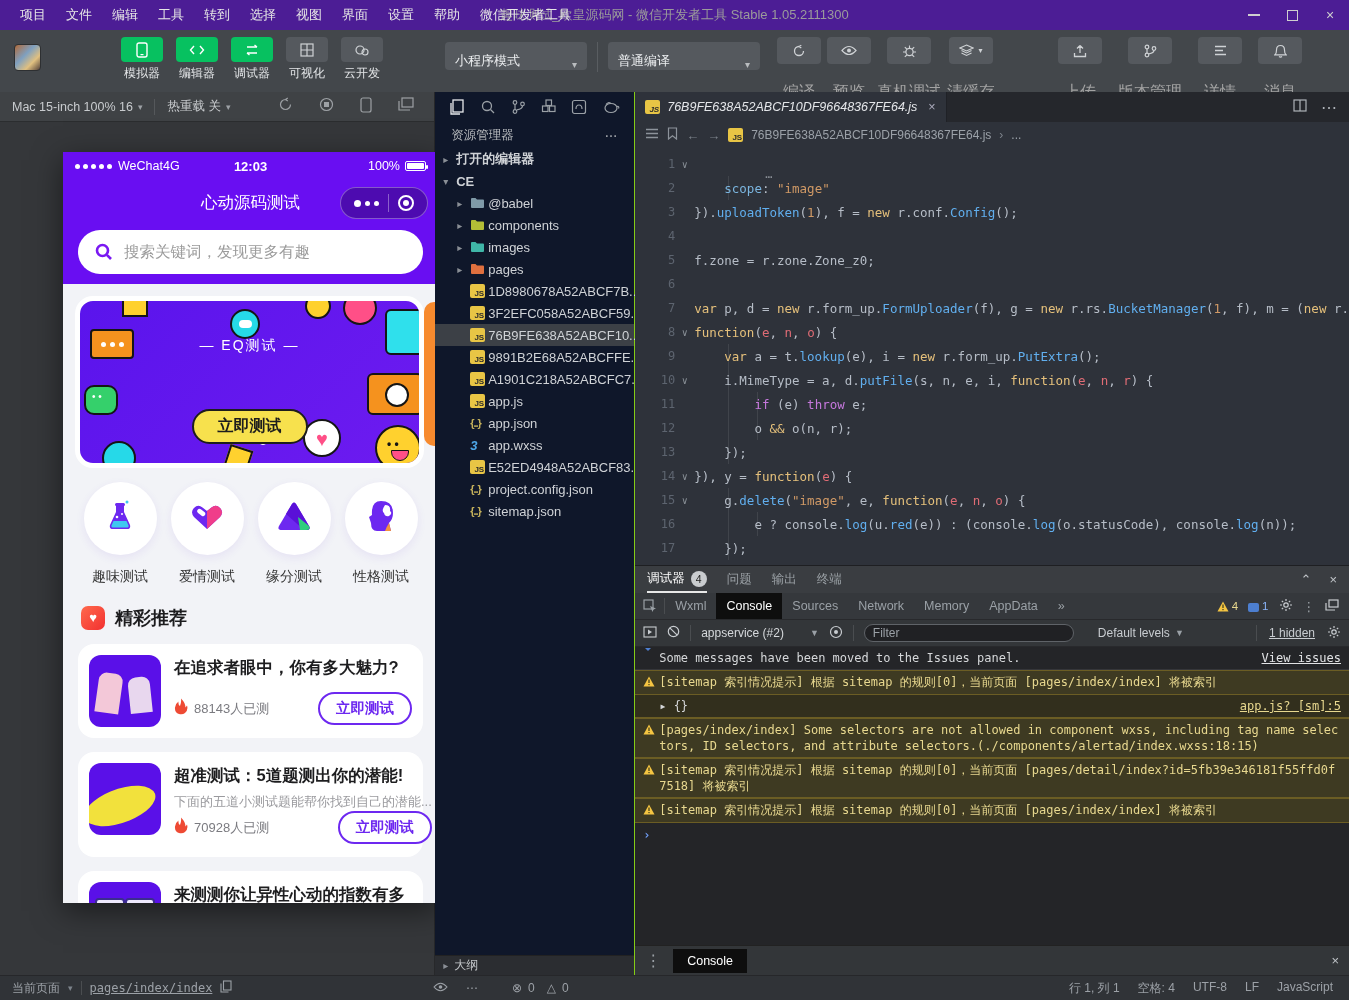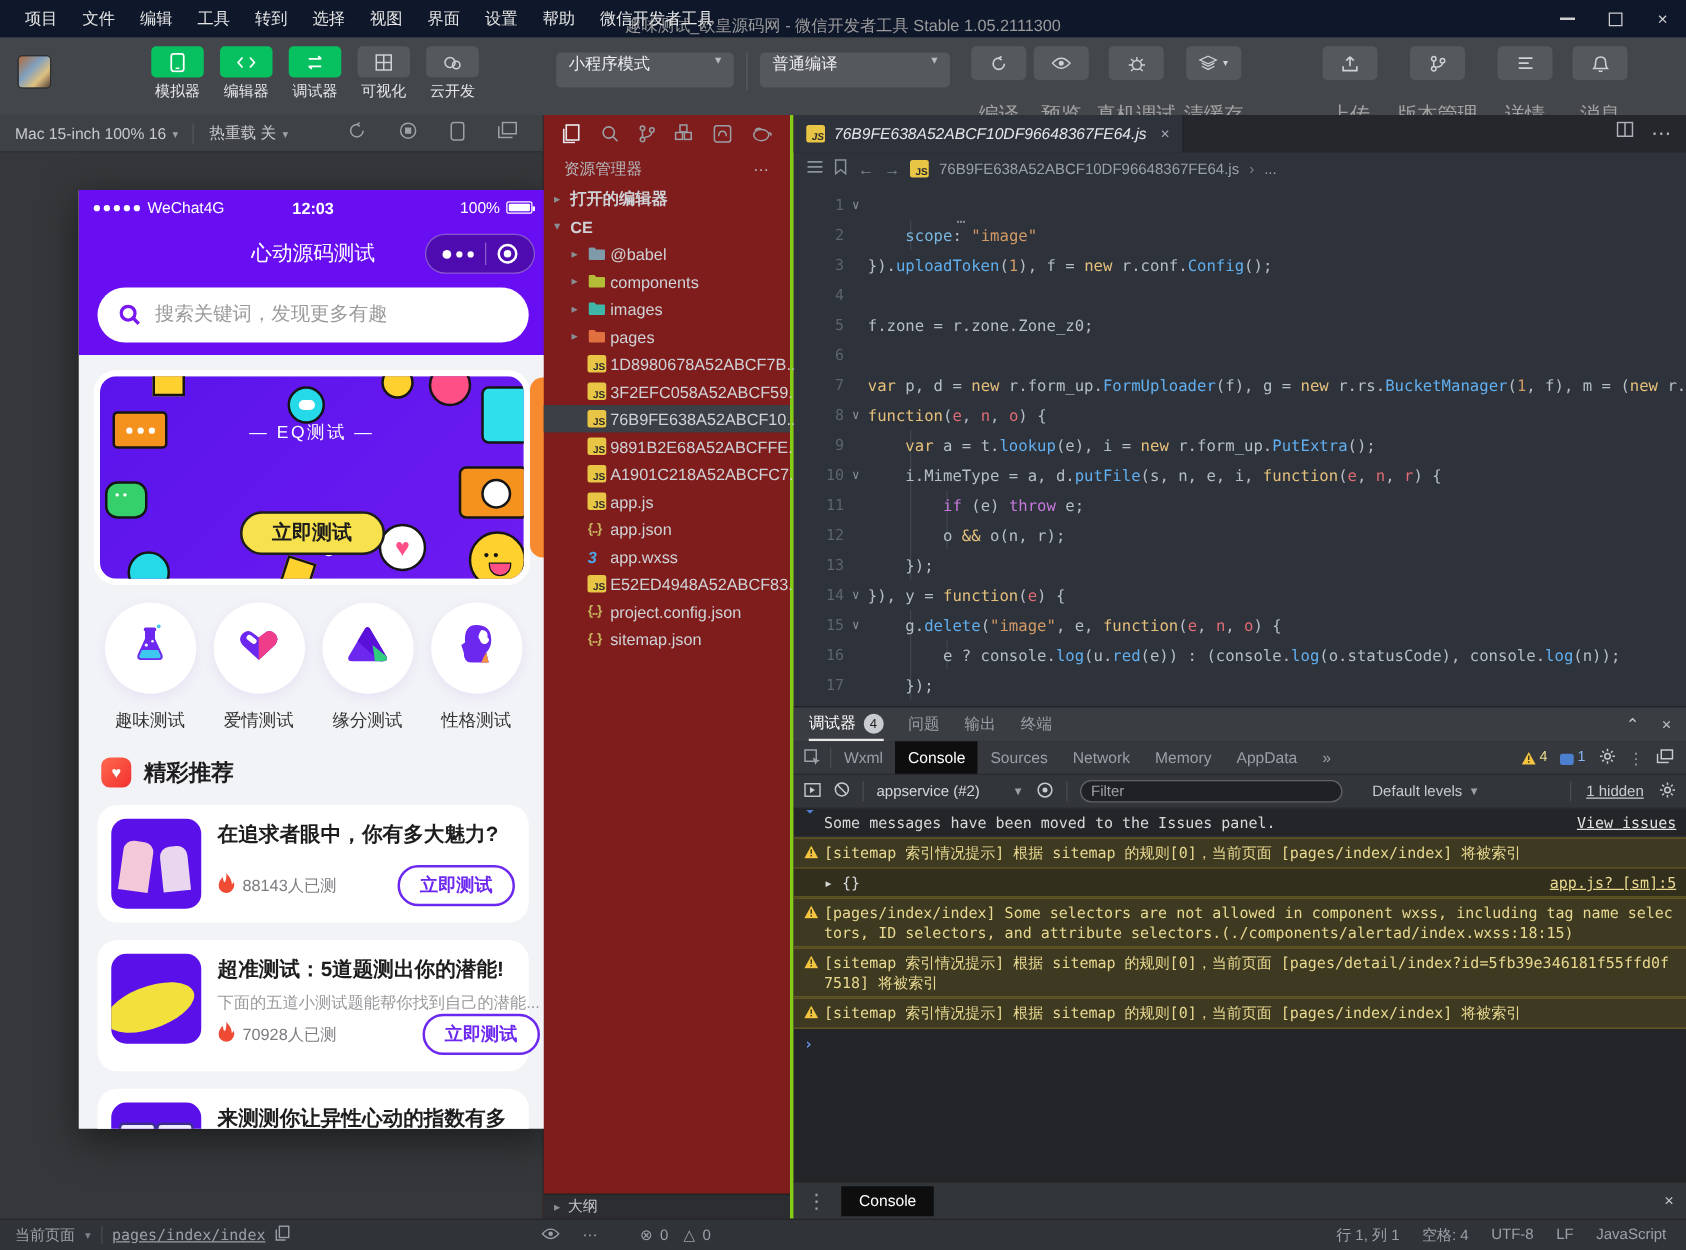--- a/index.html
+++ b/index.html
@@ -1,22 +1,22 @@
 <!DOCTYPE html>
 <html><head>
 <meta charset="utf-8">
 <style>
   * { margin:0; padding:0; box-sizing:border-box; }
   html,body { background:#1b1b1b; }
   #app { position:relative; width:1349px; height:1000px; overflow:hidden;
          font-family:"Liberation Sans", sans-serif; color:#ddd; background:#333538; }
 
   
-  .titlebar { position:absolute; left:0; top:0; width:100%; height:30px; background:#0f172a;
-              display:flex; align-items:flex-end; }
+  .titlebar { position:absolute; left:0; top:0; width:100%; height:30px; background:#4c1d95;
+              display:flex; align-items:center; }
   .menu-row { display:flex; align-items:center; padding-left:10px; z-index:2; }
   .menu-item { padding:0 10px; font-size:13px; color:#e6e6e6; line-height:30px; cursor:default; }
   .win-title { position:absolute; left:0; right:0; text-align:center; font-size:13px; color:#9b9b9b; }
   .win-controls { position:absolute; right:0; top:0; height:30px; display:flex; z-index:2; }
   .win-btn { width:38px; height:30px; display:flex; align-items:center; justify-content:center;
              color:#cfcfcf; font-size:14px; }
   .win-btn .sq { width:11px; height:11px; border:1px solid #cfcfcf; }
   .win-btn .mn { width:12px; height:1.5px; background:#cfcfcf; }
 
   
@@ -25,34 +25,34 @@
   .proj-avatar { width:27px; height:27px; border-radius:4px; margin-top:7px;
                  background:linear-gradient(135deg,#b06a3a 0%,#7fa0c0 40%,#e0c080 70%,#54423a 100%);
                  border:1px solid #2e3032; }
   .simbtn-group { display:flex; gap:9px; margin-left:78px; }
   .simbtn { display:flex; flex-direction:column; align-items:center; width:46px; }
   .simbtn .ic { width:42px; height:25px; border-radius:4px; display:flex; align-items:center; justify-content:center; }
   .simbtn .ic.green { background:#07c160; }
   .simbtn .ic.gray { background:#55595e; }
   .simbtn .lb { font-size:12px; color:#e3e5e7; margin-top:3px; white-space:nowrap; }
   .dropdown { height:28px; margin-top:5px; background:#55595e; border-radius:4px; display:flex;
-              align-items:flex-start; padding:0 10px; font-size:13px; color:#eceef0; }
+              align-items:flex-end; padding:0 10px; font-size:13px; color:#eceef0; }
   .dropdown .caret { margin-left:auto; font-size:10px; color:#b9bcbf; padding-left:12px; }
   .vsep { width:1px; height:30px; background:#595d61; margin:5px 10px 0 10px; }
   .actbtn { display:flex; flex-direction:column; align-items:center; margin:0 3px; }
   .actbtn .ic { min-width:44px; height:27px; padding:0 8px; background:#55595e; border-radius:4px;
                 display:flex; align-items:center; justify-content:center; gap:4px; }
   .actbtn .lb { font-size:16px; color:#a3a3a3; margin-top:18px; white-space:nowrap; }
   .right-actions { margin-left:auto; display:flex; gap:10px; padding-right:30px; }
   svg.tb { display:block; }
 
   
   .main { position:absolute; left:0; top:92px; width:100%; height:883px; display:flex; }
   .left-panel { width:500px; height:100%; background:#35373a; position:relative; border-right:1px solid #27282a; }
-  .sidebar { width:200px; height:100%; background:#7f1d1d; position:relative; border-right:3px solid #84cc16; }
+  .sidebar { width:200px; height:100%; background:#0f172a; position:relative; border-right:1px solid #84cc16; }
   .editor-region { flex:1; height:100%; display:flex; flex-direction:column; background:#2e323a; position:relative; }
 
   
   .sim-toolbar { height:30px; background:#3f4245; border-bottom:1px solid #2b2d2f; display:flex;
                  align-items:center; padding:0 12px; font-size:12.5px; color:#c8cbce; }
   .sim-tb-item { display:flex; align-items:center; gap:5px; }
   .sim-tb-sep { width:1px; height:16px; background:#55585b; margin:0 12px; }
   .caret-sm { font-size:9px; color:#9da1a5; }
   .sim-icons { margin-left:auto; display:flex; gap:26px; padding-right:8px; }
 

